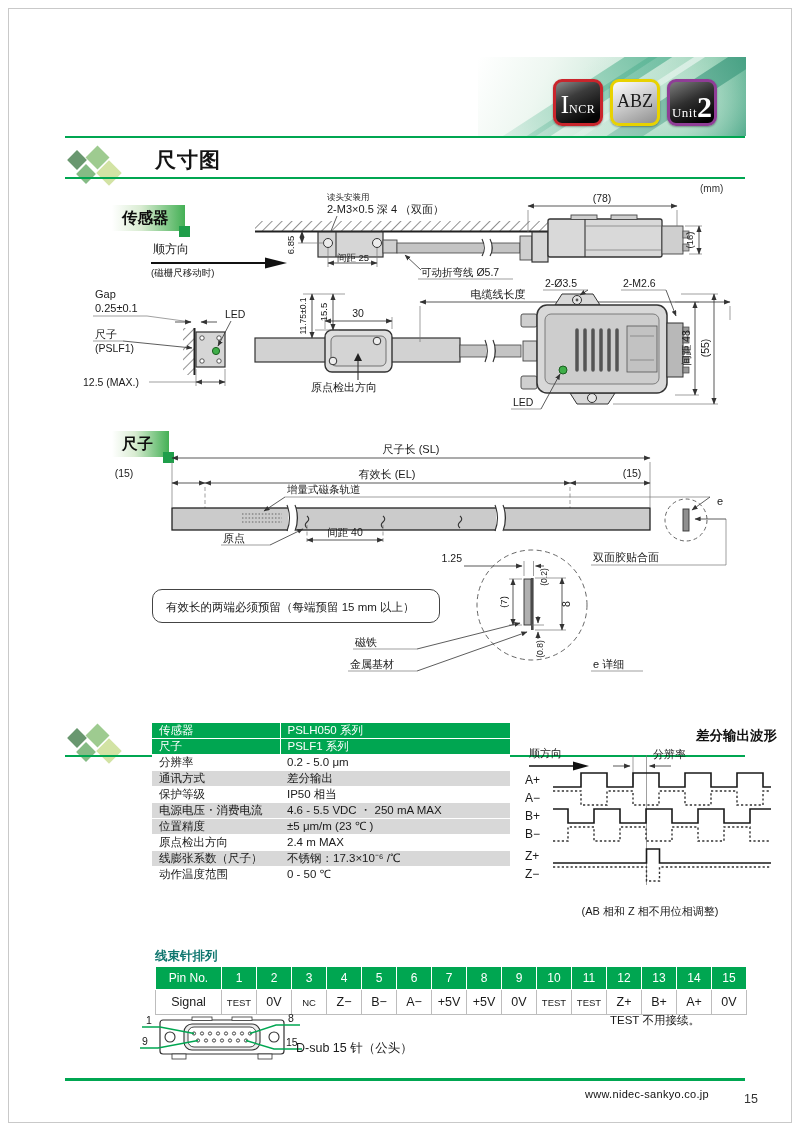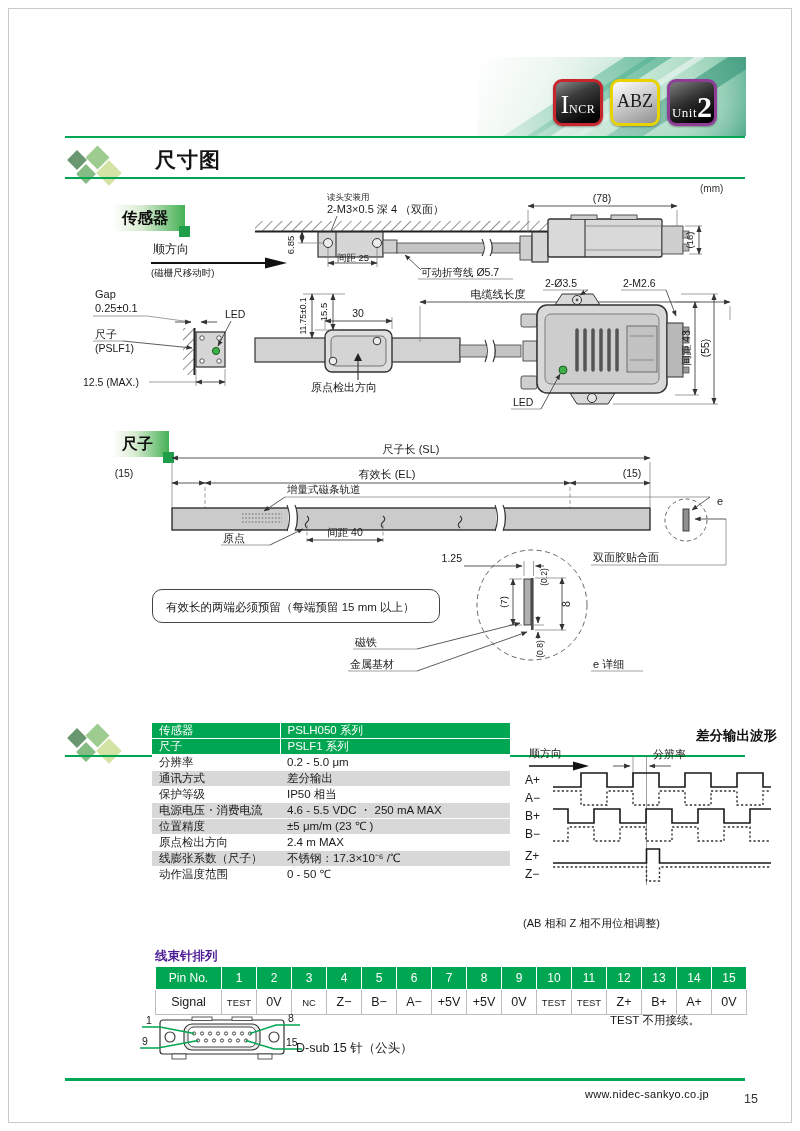--- a/index.html
+++ b/index.html
@@ -73,26 +73,26 @@
   .spec{position:absolute;left:152px;top:723px;border-collapse:collapse;table-layout:fixed;width:358px;font-size:11.5px;}
   .spec td{height:15px;line-height:15px;padding:0 0 0 7px;white-space:nowrap;overflow:hidden;border-bottom:1px solid #fff;}
   .spec tr.green td{background:#00a651;color:#fff;}
   .spec tr.green td:first-child{border-right:1px solid rgba(255,255,255,.7);}
   .spec tr.gray td{background:#d8d8d8;}
   .spec tr.white td{background:#fff;}
 
   
   .wave{position:absolute;left:523px;top:727px;width:254px;}
   .wave .wtitle{text-align:right;font-size:13.5px;font-weight:bold;color:#111;}
-  .wave .wcap{font-size:11px;margin-top:17px;}
+  .wave .wcap{text-align:center;font-size:11px;margin-top:5px;}
   .sw{stroke:#1a1a1a;stroke-width:1.6;fill:none;}
   .dw{stroke:#333;stroke-width:1.4;fill:none;stroke-dasharray:2.2 2.2;}
 
   
-  .pin-heading{position:absolute;left:155px;top:948px;font-size:12.5px;font-weight:bold;color:#4c1d95;}
+  .pin-heading{position:absolute;left:155px;top:948px;font-size:12.5px;font-weight:bold;color:#0f766e;}
   .pins{position:absolute;left:155px;top:966px;border-collapse:collapse;table-layout:fixed;font-size:12.5px;}
   .pins td{text-align:center;white-space:nowrap;}
   .pins tr:first-child td{background:#00a651;color:#fff;height:20px;border:1.5px solid #fff;font-size:12px;}
   .pins tr:last-child td{height:22px;border:1px solid #bdbdbd;background:#fff;color:#1a1a1a;}
   .pins td.sig{color:#555;}
   .pins td.g{background:#cfcfcf;font-size:9.5px;color:#444;}
 
   .dsub-caption{position:absolute;left:296px;top:1040px;font-size:12.5px;}
   .test-note{position:absolute;left:610px;top:1013px;font-size:11.5px;}
 

